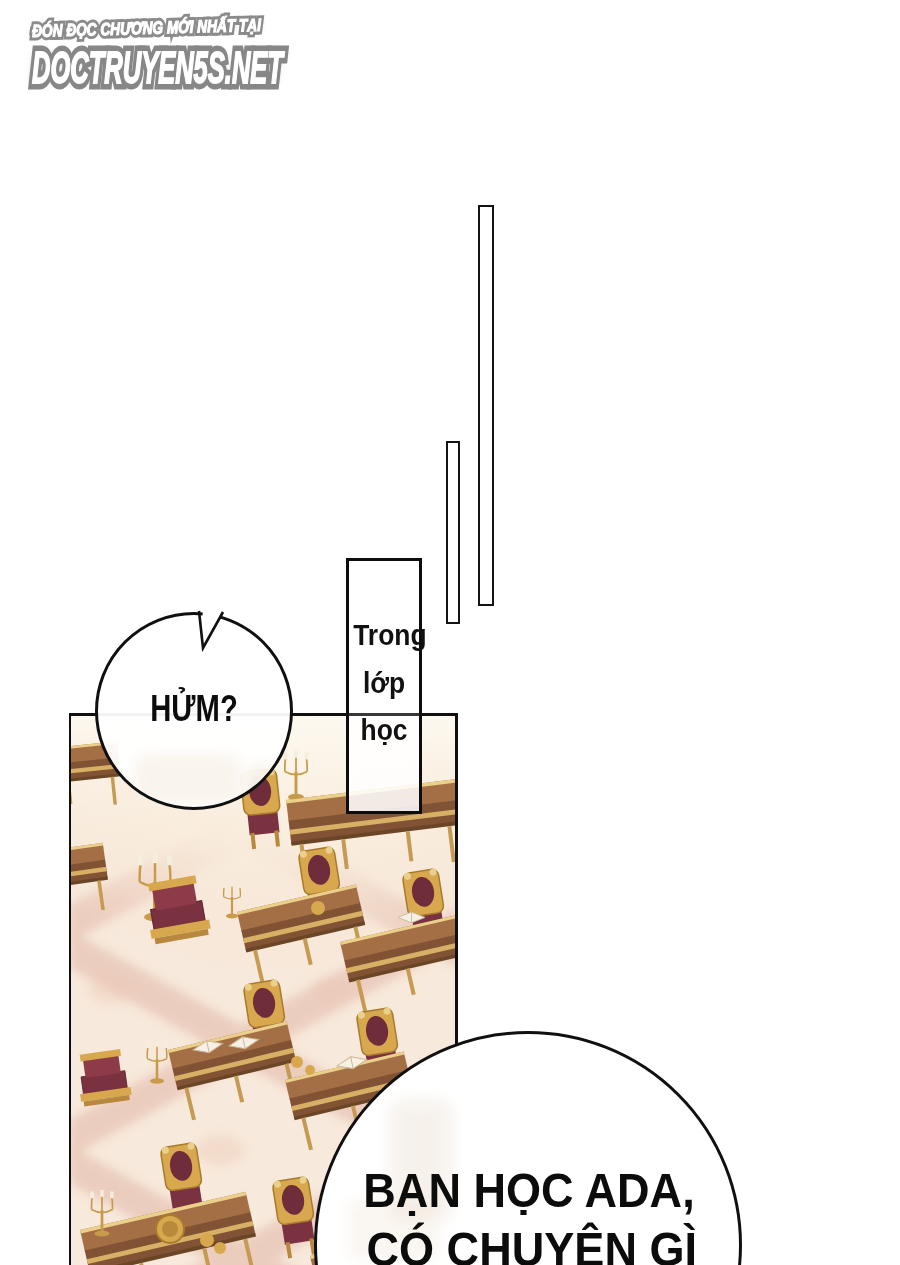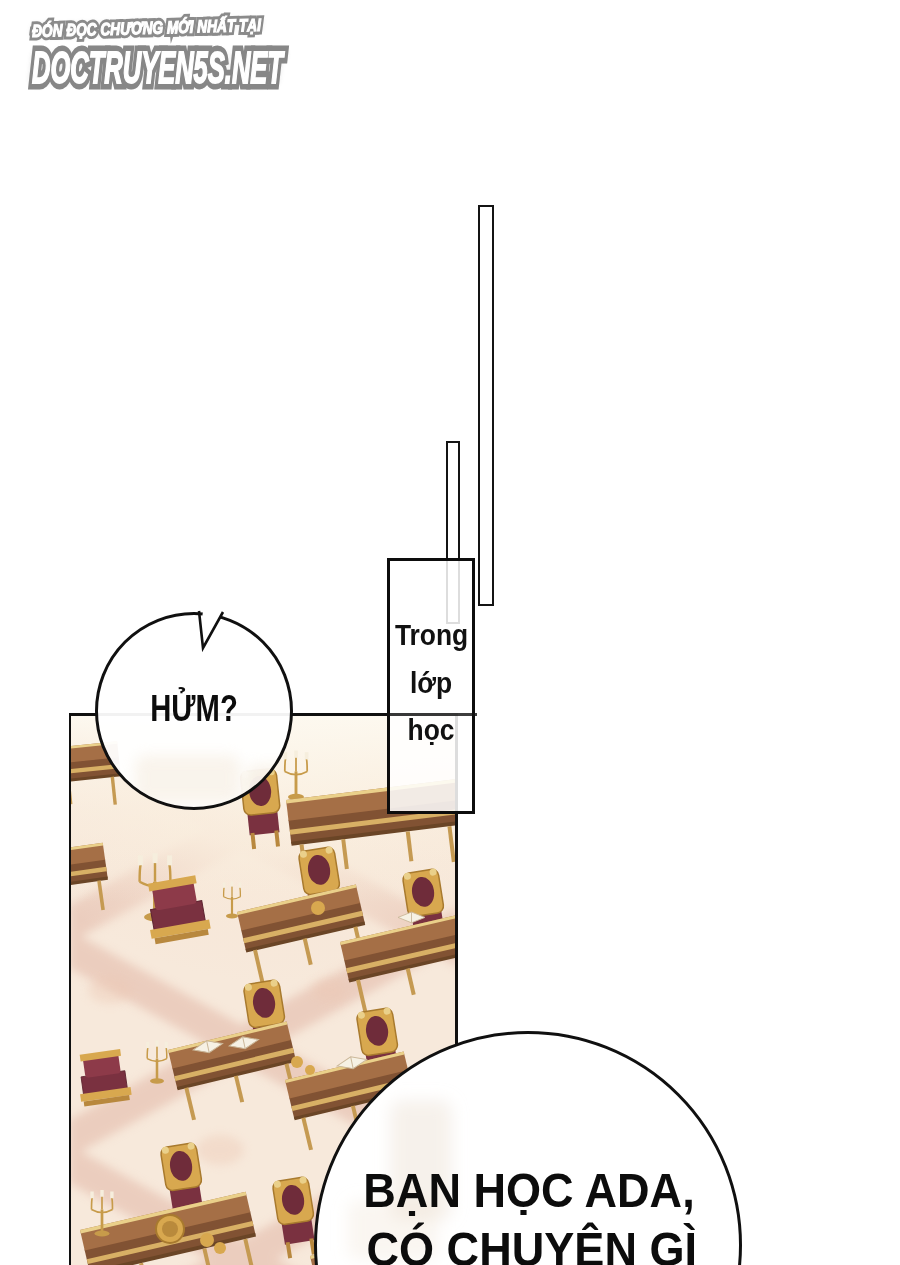--- a/index.html
+++ b/index.html
@@ -17,23 +17,23 @@
          transform:scaleX(0.567);transform-origin:left top;}
   #logo2 .g{color:#8d8d8d;-webkit-text-stroke:13px #878787;
             text-shadow:0 0 4px #bbbbbb,0 0 8px #c9c9c9,0 0 12px #d8d8d8;}
   #logo2 .w{color:#fff;-webkit-text-stroke:1.8px #fff;}
   .bar{background:#fff;border:2.5px solid #141414;box-sizing:border-box;}
   #bar1{left:478px;top:205px;width:16px;height:401px;}
   #bar2{left:445.5px;top:440.5px;width:14.5px;height:183px;}
   #panel{left:69px;top:713px;width:389px;height:552px;
          border-top:3px solid #101010;border-left:3px solid #101010;border-right:3px solid #101010;
          box-sizing:border-box;background:#f5e4d6;}
-  #tbox{left:346px;top:558px;width:88px;height:256px;border:3px solid #0d0d0d;
+  #tbox{left:346px;top:558px;width:76px;height:256px;border:3px solid #0d0d0d;
         box-sizing:border-box;background:rgba(255,255,255,0.86);
-        text-align:center;font-weight:bold;font-size:30px;color:#111;margin-left:41px;}
+        text-align:center;font-weight:bold;font-size:30px;color:#111;}
   #tbox .l{position:absolute;left:0;width:100%;transform:scaleX(0.88);}
 </style>
 </head>
 <body>
 <div id="page">
 
   <div class="abs" id="panel"></div>
   <svg class="abs" style="left:71px;top:716px" width="384" height="549" viewBox="71 716 384 549">
     <defs>
       <radialGradient id="wash" cx="0.55" cy="0.02" r="0.8">

